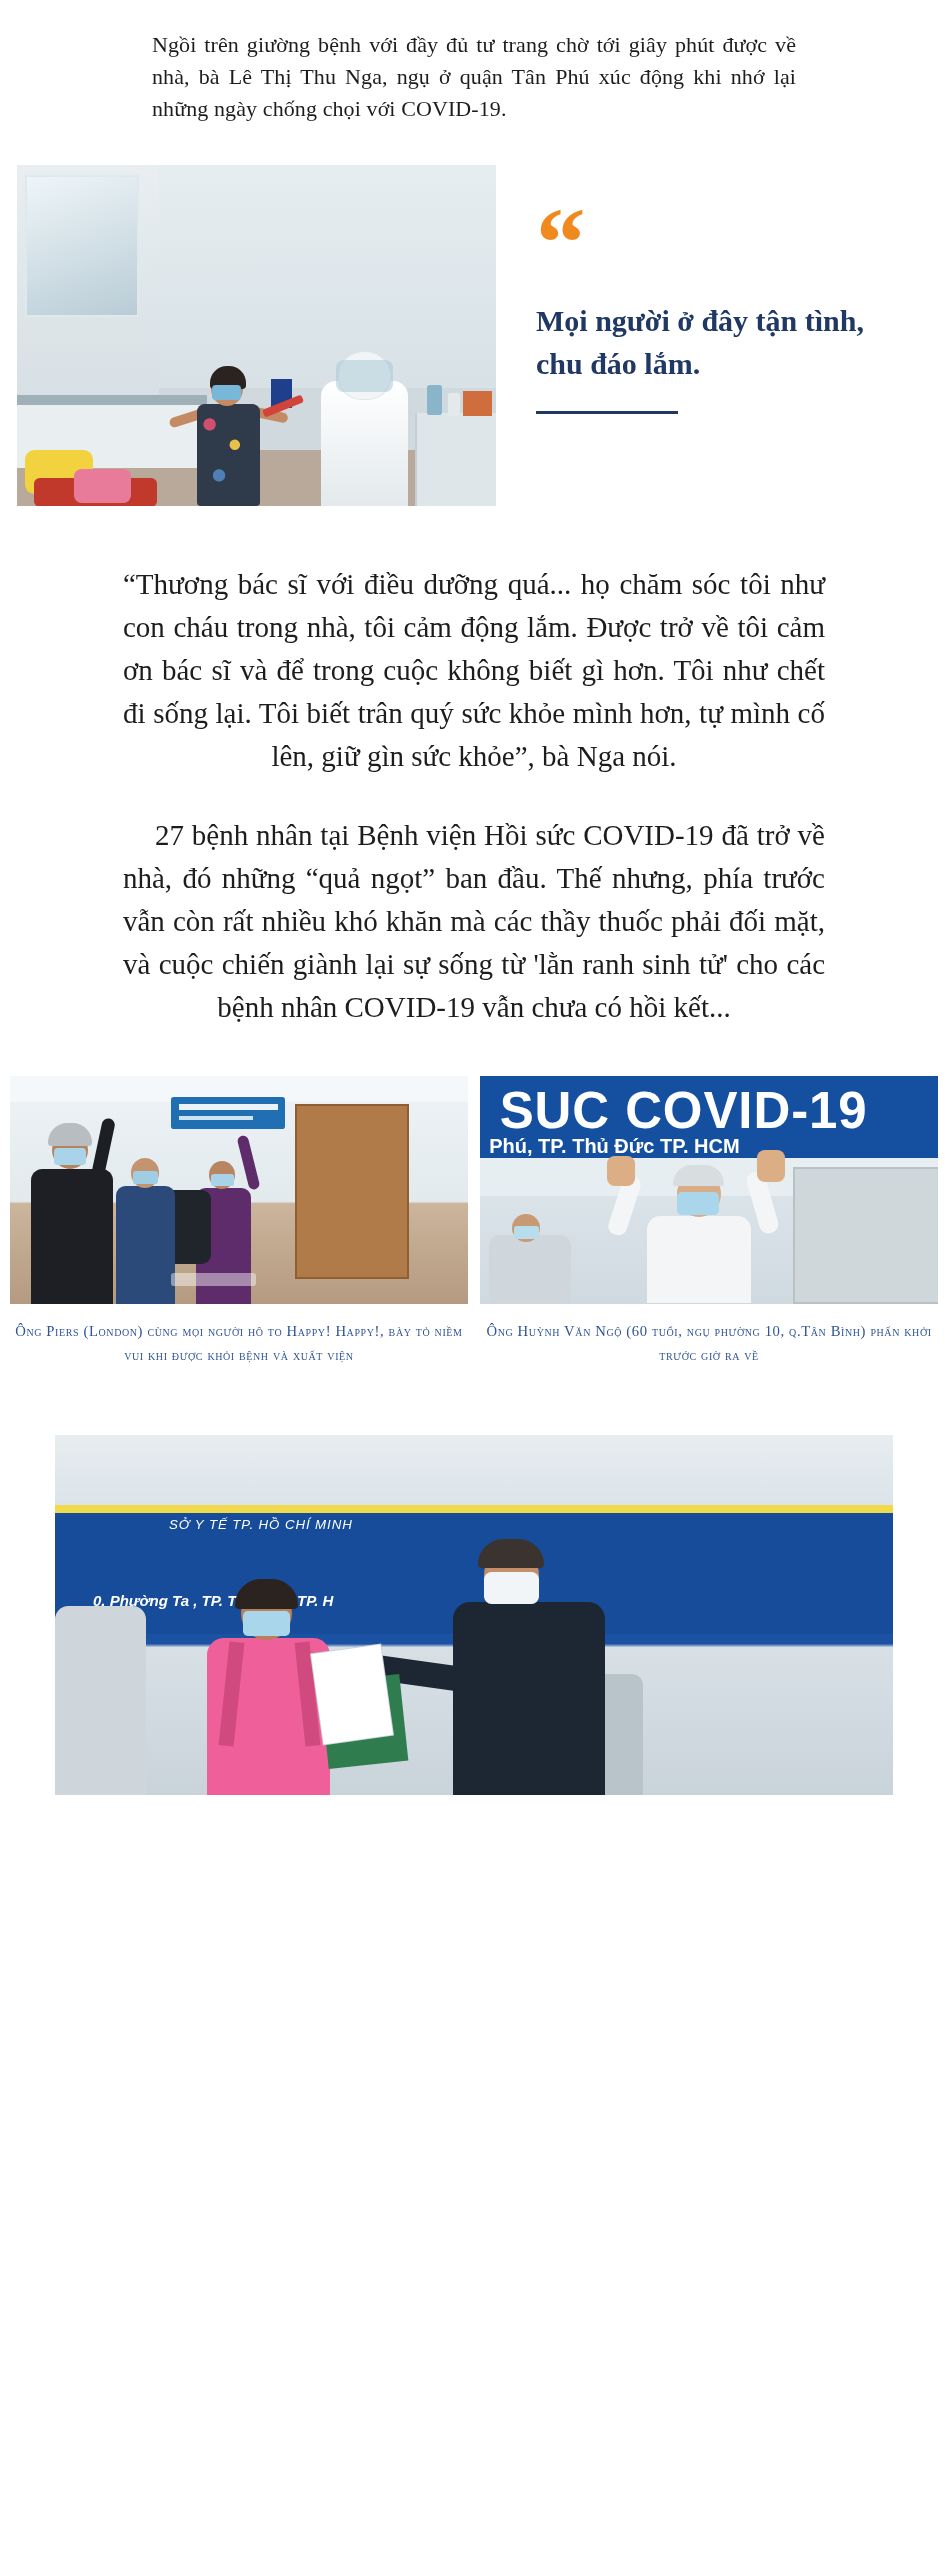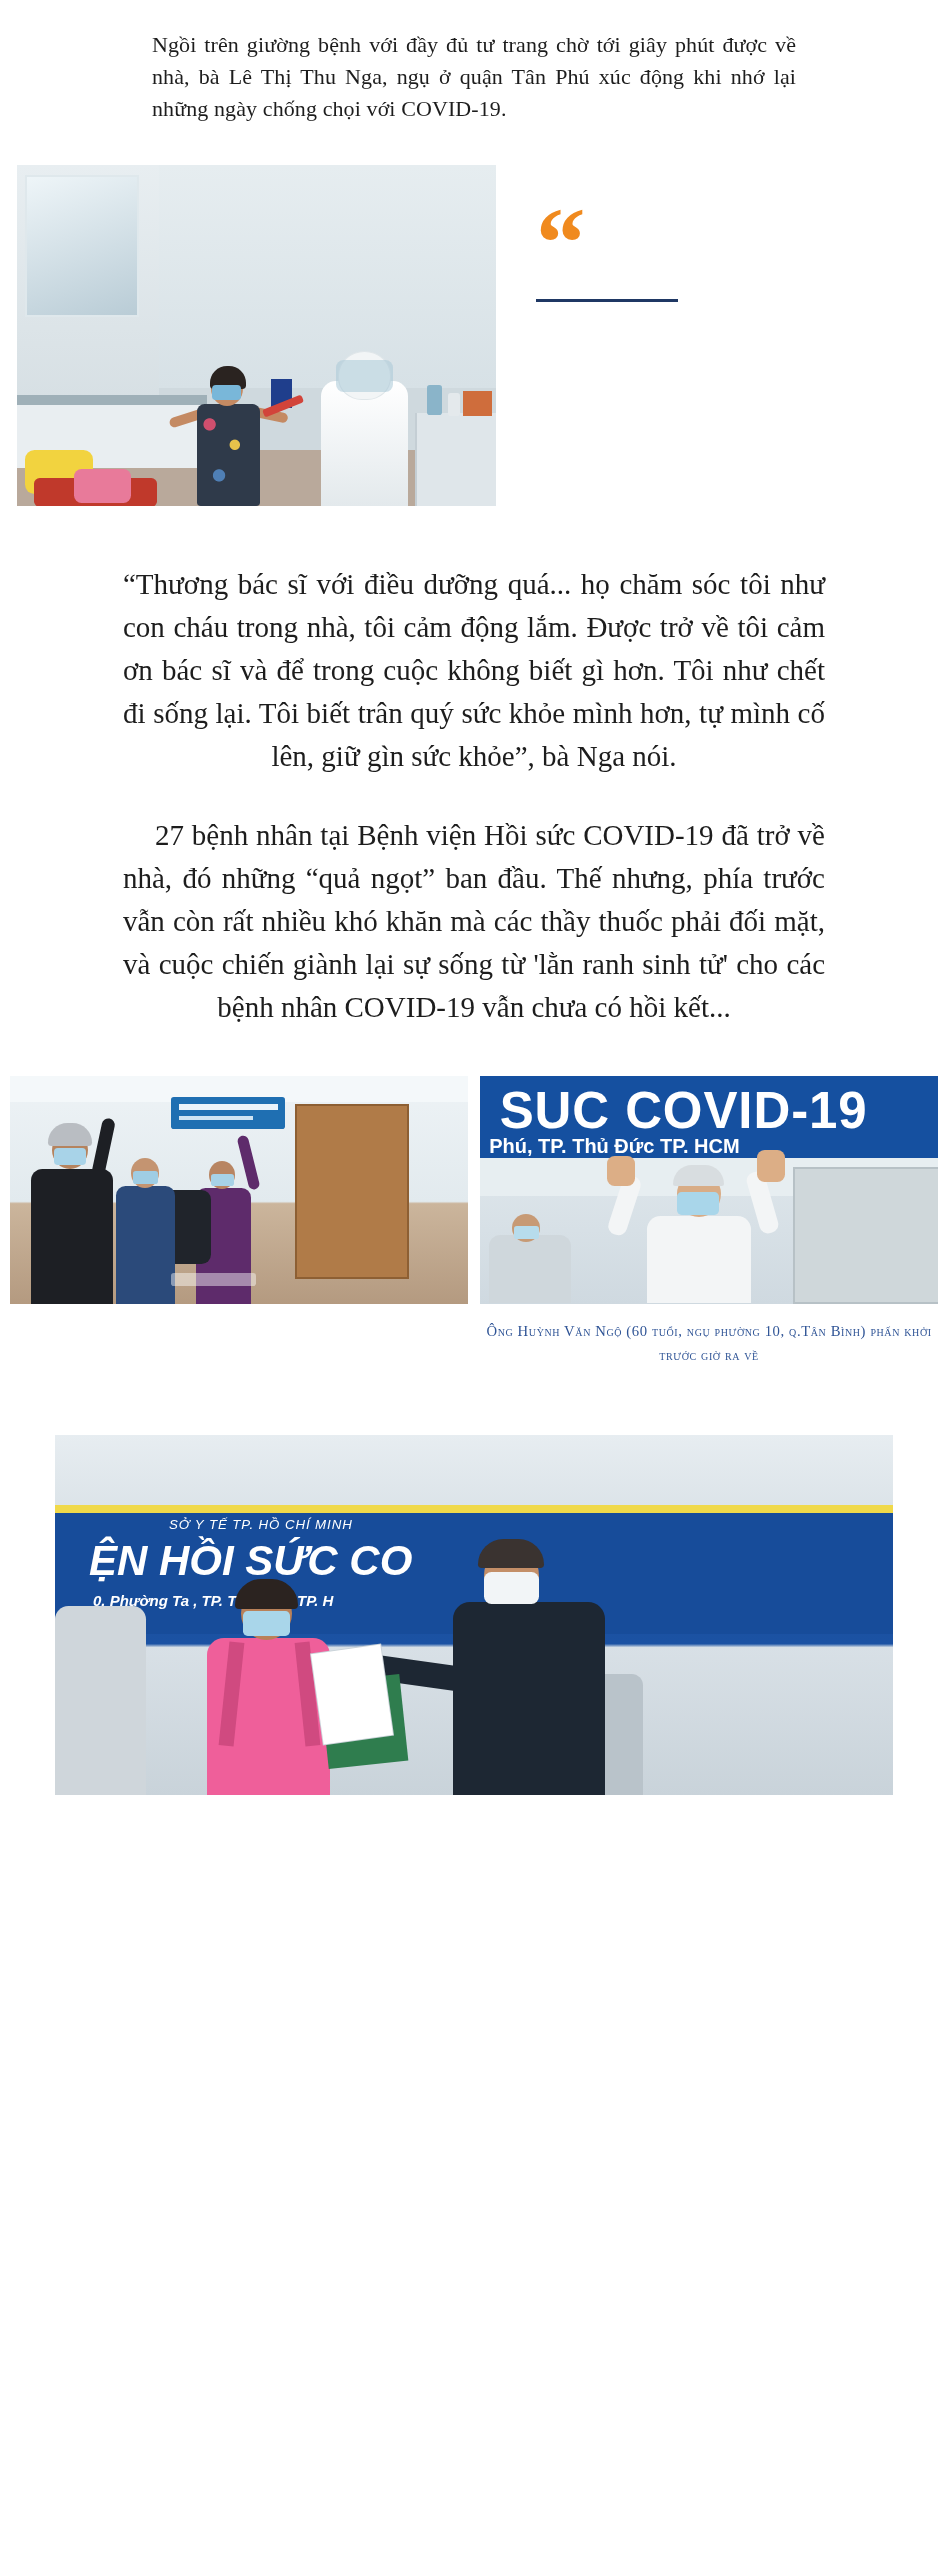--- a/index.html
+++ b/index.html
@@ -267,20 +267,21 @@
       <div class="ph p1-patient-mask"></div>
       <div class="ph p1-flag"></div>
       <div class="ph p1-thermo"></div>
       <div class="ph p1-medic-body"></div>
       <div class="ph p1-medic-head"></div>
       <div class="ph p1-medic-visor"></div>
     </div>
 
     <div class="pull-quote">
       <div class="quote-mark">“</div>
+      <div class="quote-text">Mọi người ở đây tận tình, chu đáo lắm.</div>
       <div class="quote-rule"></div>
     </div>
   </div>
 
   <div class="body-block">
     <p class="body-p">“Thương bác sĩ với điều dưỡng quá... họ chăm sóc tôi như con cháu trong nhà, tôi cảm động lắm. Được trở về tôi cảm ơn bác sĩ và để trong cuộc không biết gì hơn. Tôi như chết đi sống lại. Tôi biết trân quý sức khỏe mình hơn, tự mình cố lên, giữ gìn sức khỏe”, bà Nga nói.</p>
     <p class="body-p indent">27 bệnh nhân tại Bệnh viện Hồi sức COVID-19 đã trở về nhà, đó những “quả ngọt” ban đầu. Thế nhưng, phía trước vẫn còn rất nhiều khó khăn mà các thầy thuốc phải đối mặt, và cuộc chiến giành lại sự sống từ 'lằn ranh sinh tử' cho các bệnh nhân COVID-19 vẫn chưa có hồi kết...</p>
   </div>
 
   <div class="img-row">
@@ -301,20 +302,21 @@
         <div class="ph p2-m2-body"></div>
         <div class="ph p2-m2-head"></div>
         <div class="ph p2-m2-mask"></div>
         <div class="ph p2-m1-armup"></div>
         <div class="ph p2-m1-body"></div>
         <div class="ph p2-m1-head"></div>
         <div class="ph p2-m1-hair"></div>
         <div class="ph p2-m1-mask"></div>
         <div class="ph p2-wm"></div>
       </div>
+      <div class="caption">Ông Piers (London) cùng mọi người hô to Happy! Happy!, bày tỏ niềm vui khi được khỏi bệnh và xuất viện</div>
     </div>
 
     <div class="img-col">
       <div class="photo-frame">
         <div class="ph p3-bg"></div>
         <div class="ph p3-band"></div>
         <div class="ph p3-word">SUC COVID-19</div>
         <div class="ph p3-sub">Phú, TP. Thủ Đức TP. HCM</div>
         <div class="ph p3-wall"></div>
         <div class="ph p3-door"></div>
@@ -333,21 +335,20 @@
       <div class="caption">Ông Huỳnh Văn Ngộ (60 tuổi, ngụ phường 10, q.Tân Bình) phấn khởi trước giờ ra về</div>
     </div>
   </div>
 
   <div class="final-wrap">
     <div class="final-frame">
       <div class="ph p4-bg"></div>
       <div class="ph p4-bannertop"></div>
       <div class="ph p4-banner"></div>
       <div class="ph p4-btext1">SỞ Y TẾ TP. HỒ CHÍ MINH</div>
-      <div class="ph p4-btext2">ỆN HỒI SỨC CO</div>
       <div class="ph p4-btext3">0, Phường Ta      , TP. Thủ Đức, TP. H</div>
       <div class="ph p4-left-person"></div>
       <div class="ph p4-bystander2"></div>
       <div class="ph p4-m-arm"></div>
       <div class="ph p4-m-body"></div>
       <div class="ph p4-m-head"></div>
       <div class="ph p4-m-hair"></div>
       <div class="ph p4-m-mask"></div>
       <div class="ph p4-w-body"></div>
       <div class="ph p4-w-strapL"></div>

